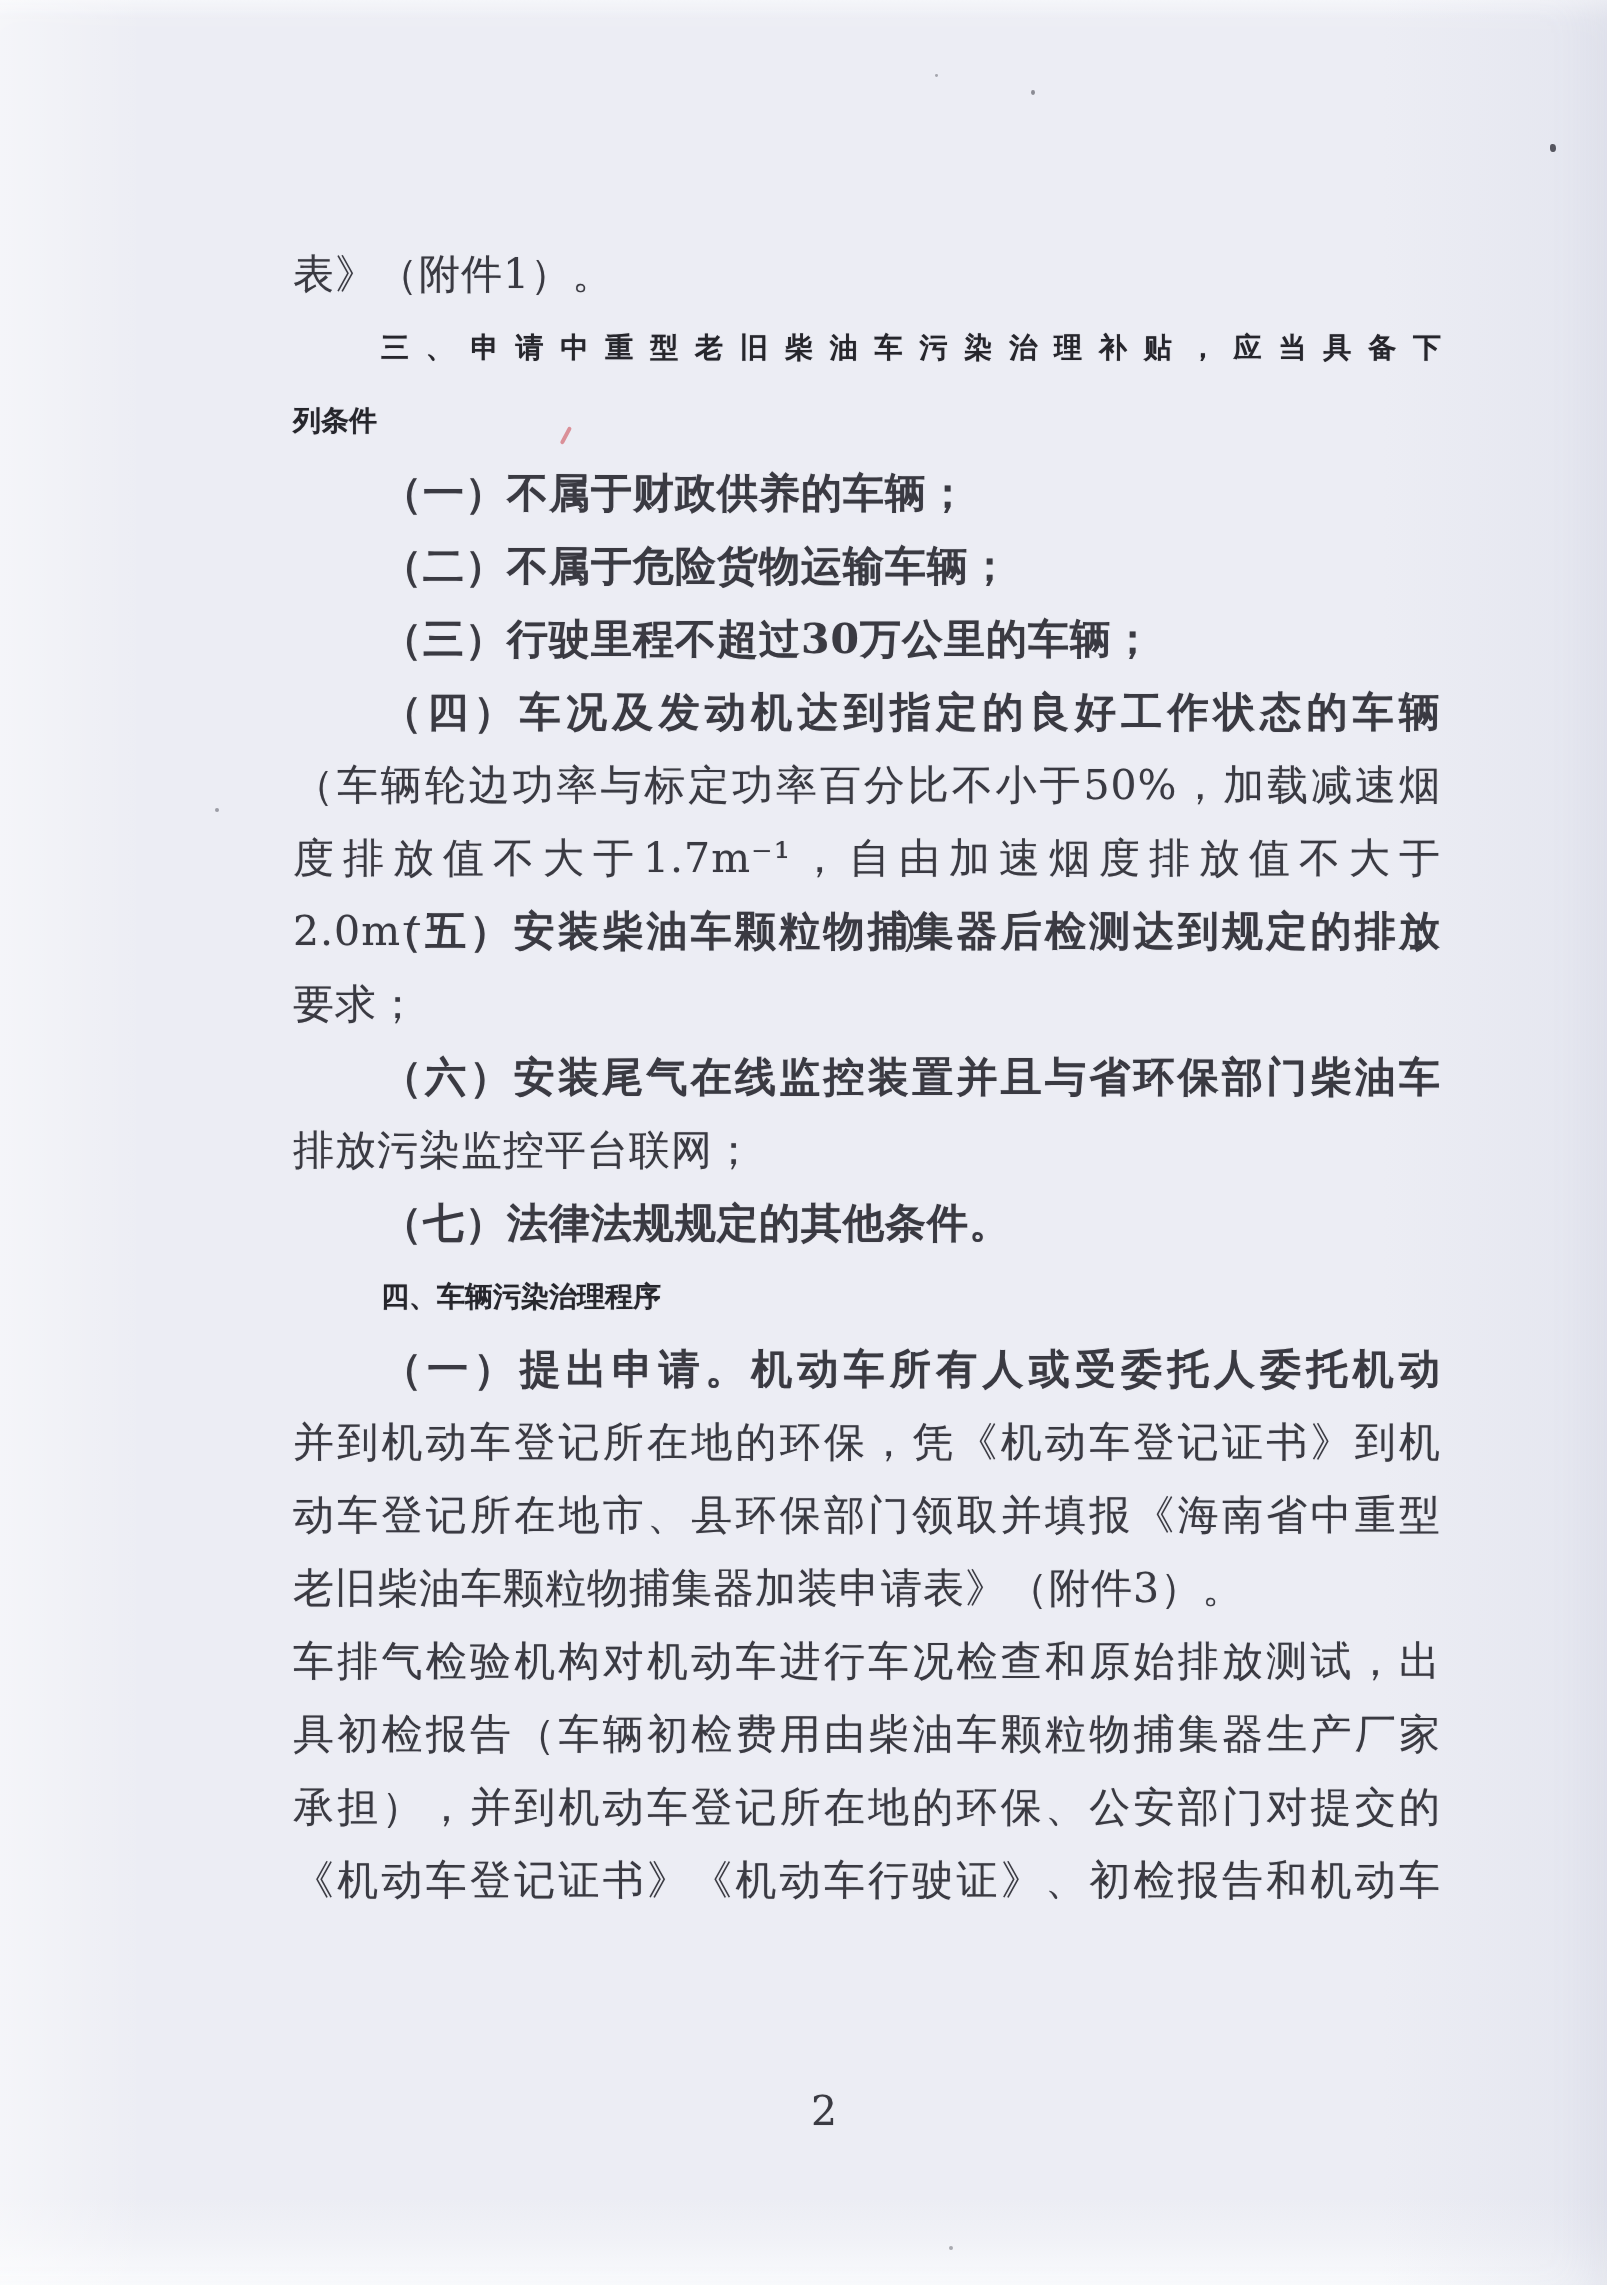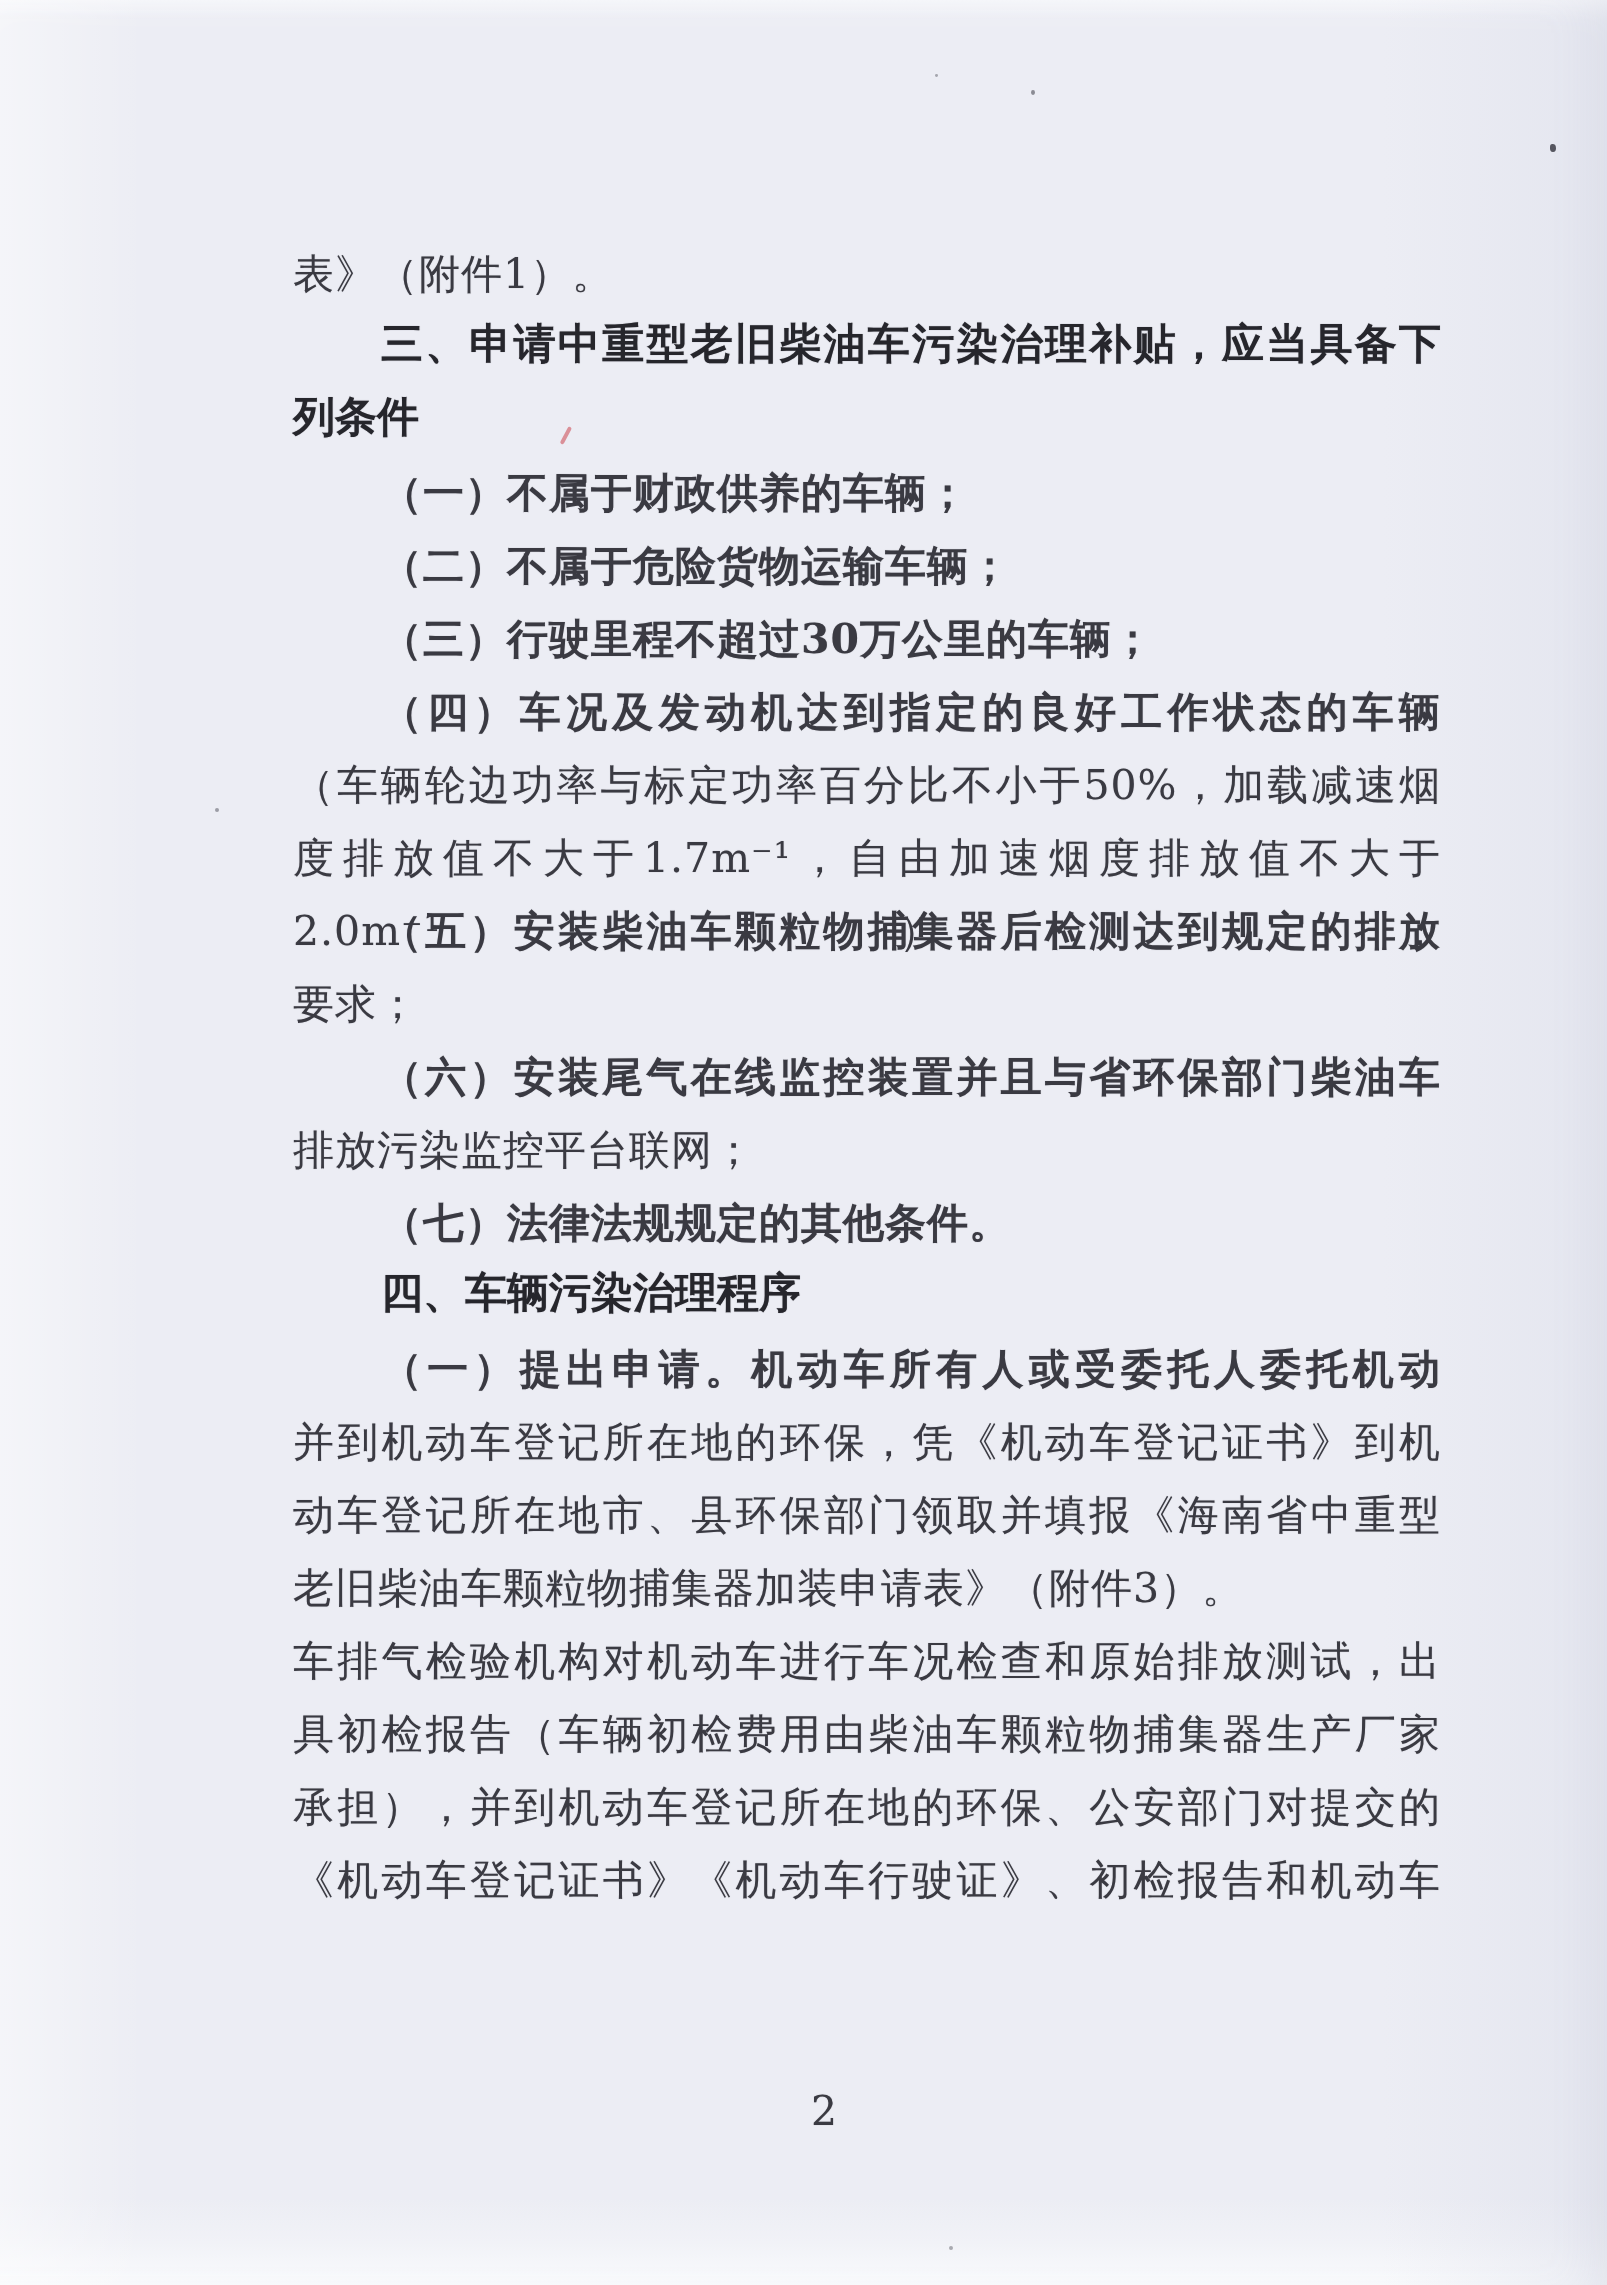--- a/index.html
+++ b/index.html
@@ -31,22 +31,22 @@
   }
   .ln{
     height:73px;line-height:73px;
     font-size:41px;letter-spacing:1px;color:var(--ink);
     text-shadow:0 0 1px rgba(58,58,66,.35);
     white-space:normal;overflow:visible;
   }
   .ln.indent{padding-left:88px;font-weight:bold;}
   .ln.just{text-align:justify;text-align-last:justify;}
   .ln.head{
-    font-family:Liberation Mono, monospace;
-    font-weight:700;font-size:42px;letter-spacing:0;
+    font-family:Liberation Serif, serif;
+    font-weight:700;font-size:28px;letter-spacing:0;
     color:var(--head-ink);
     text-shadow:0 0 1px rgba(38,38,44,.45);
   }
   .pagenum{
     position:absolute;top:2075px;left:824px;transform:translateX(-50%);
     height:73px;line-height:73px;font-size:41px;color:var(--ink);
     text-shadow:0 0 1px rgba(58,58,66,.35);
   }
   .redmark{
     position:absolute;left:564px;top:426px;width:3.9px;height:18.5px;

